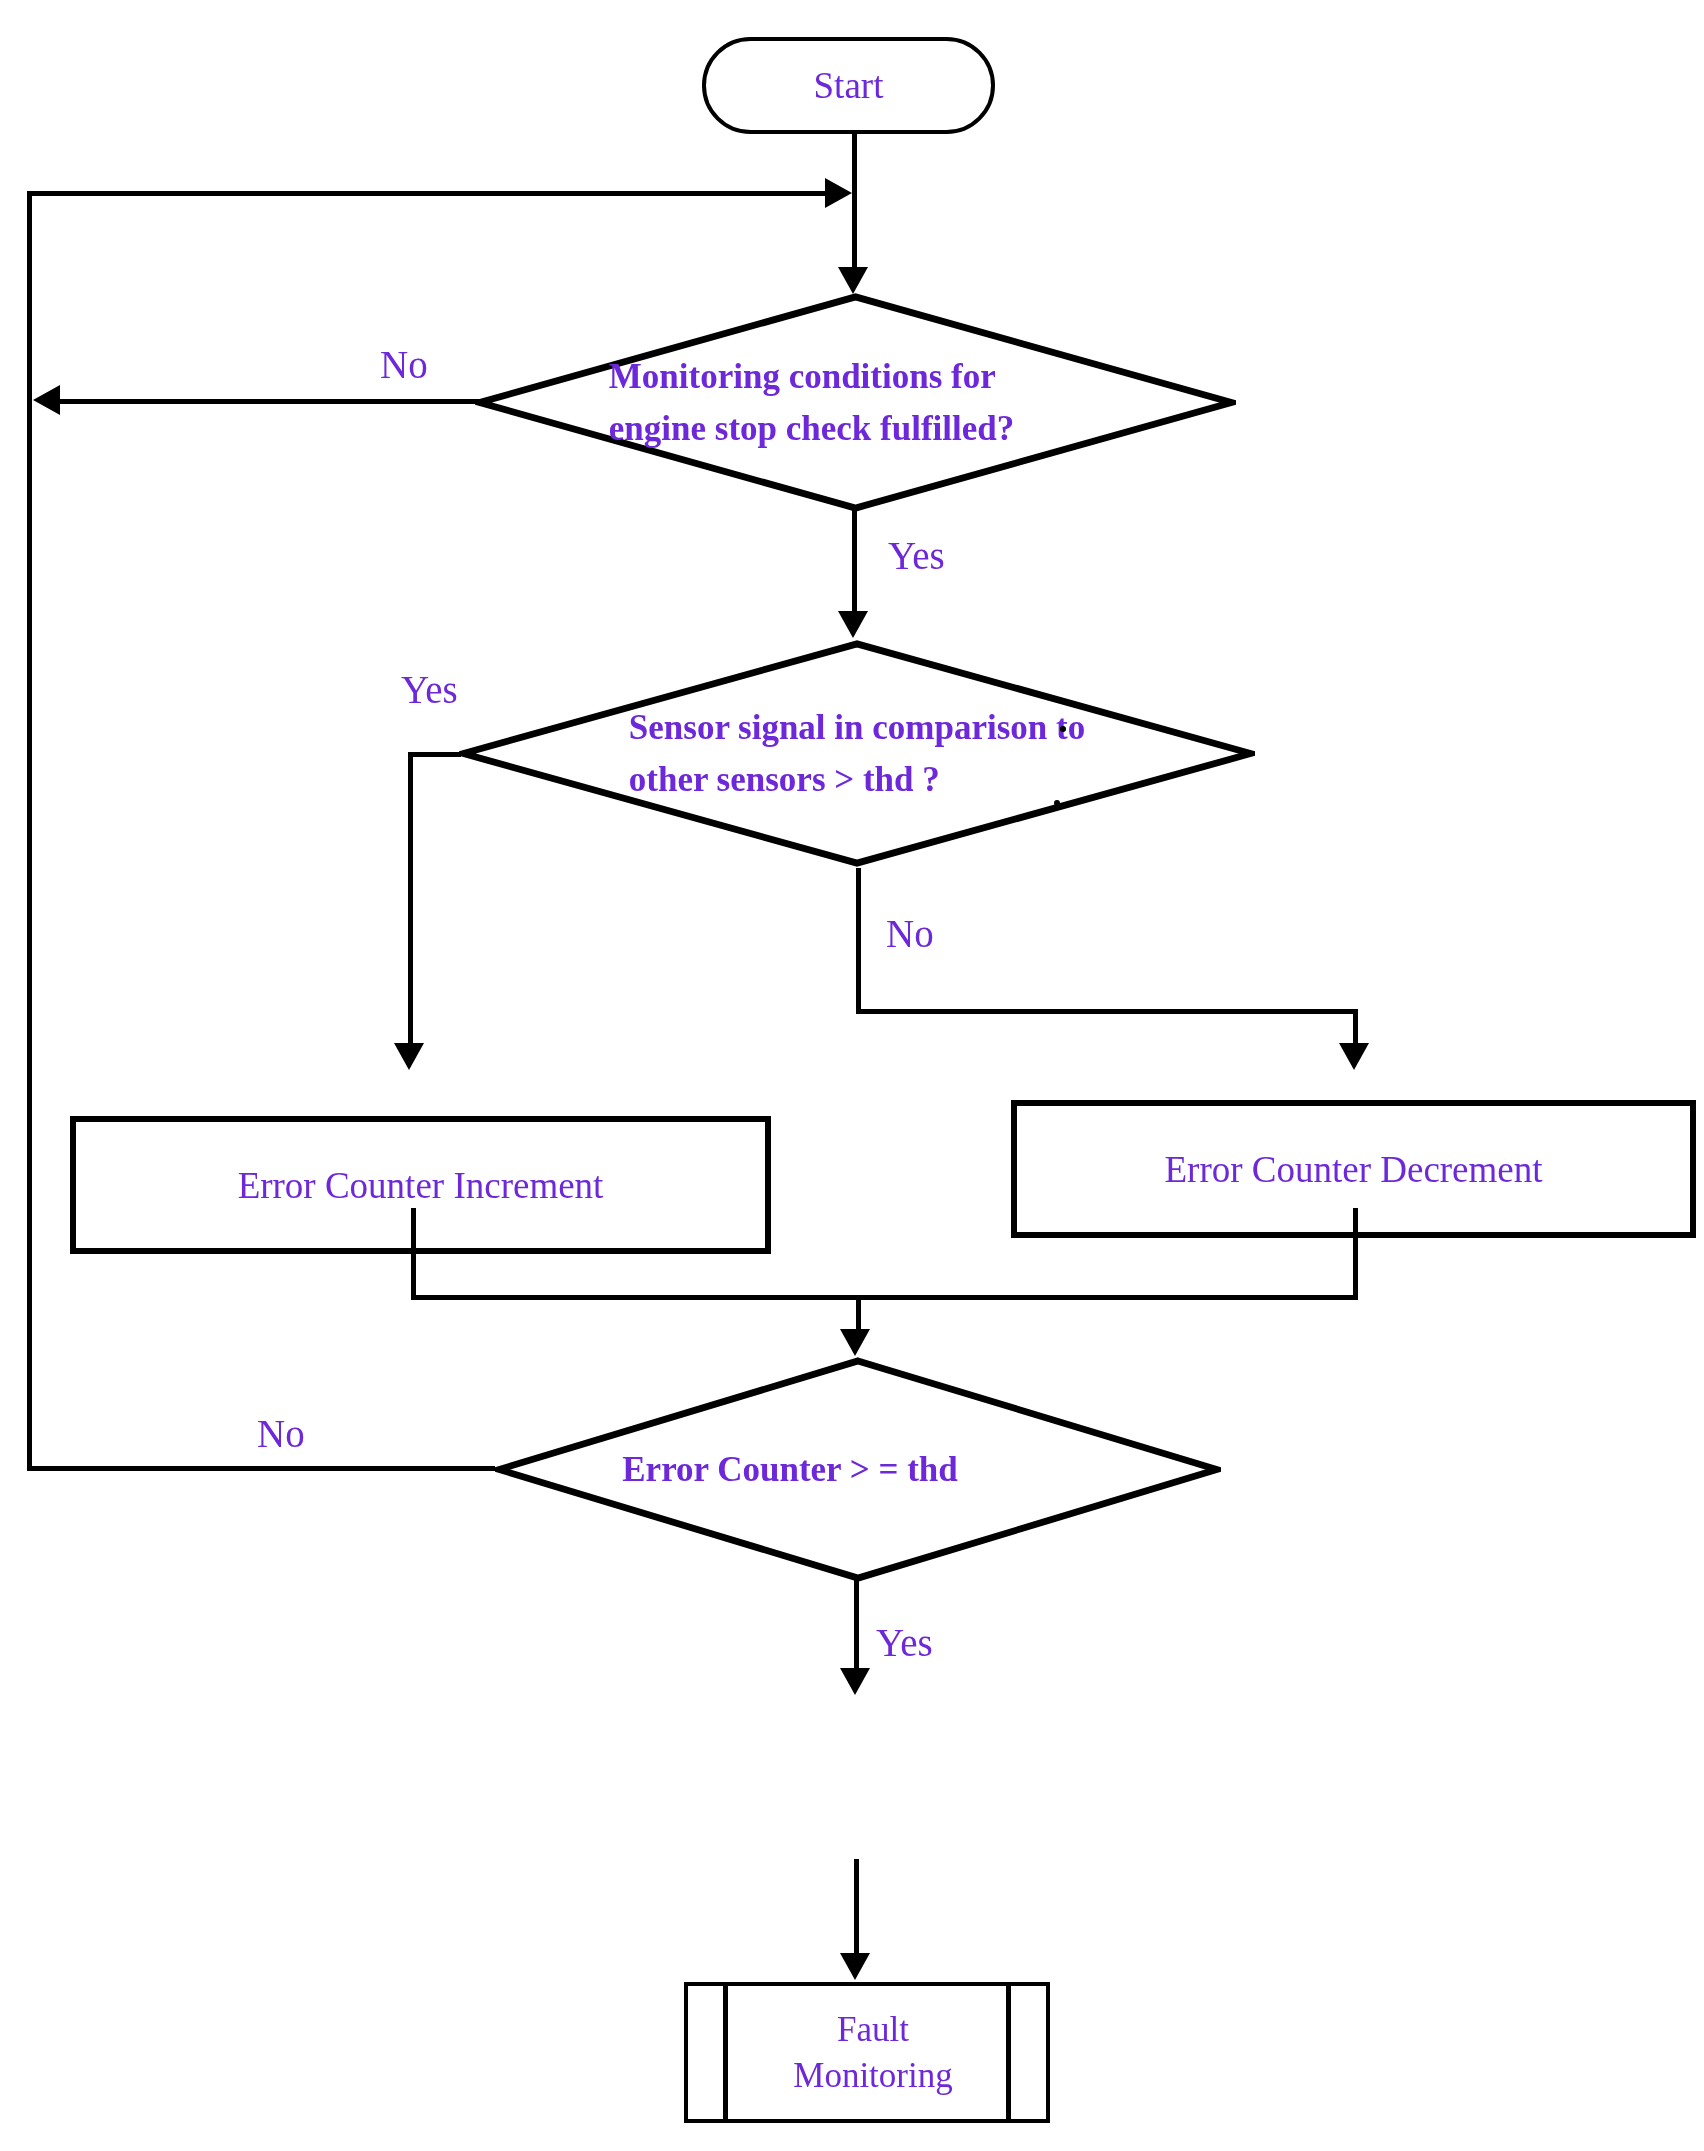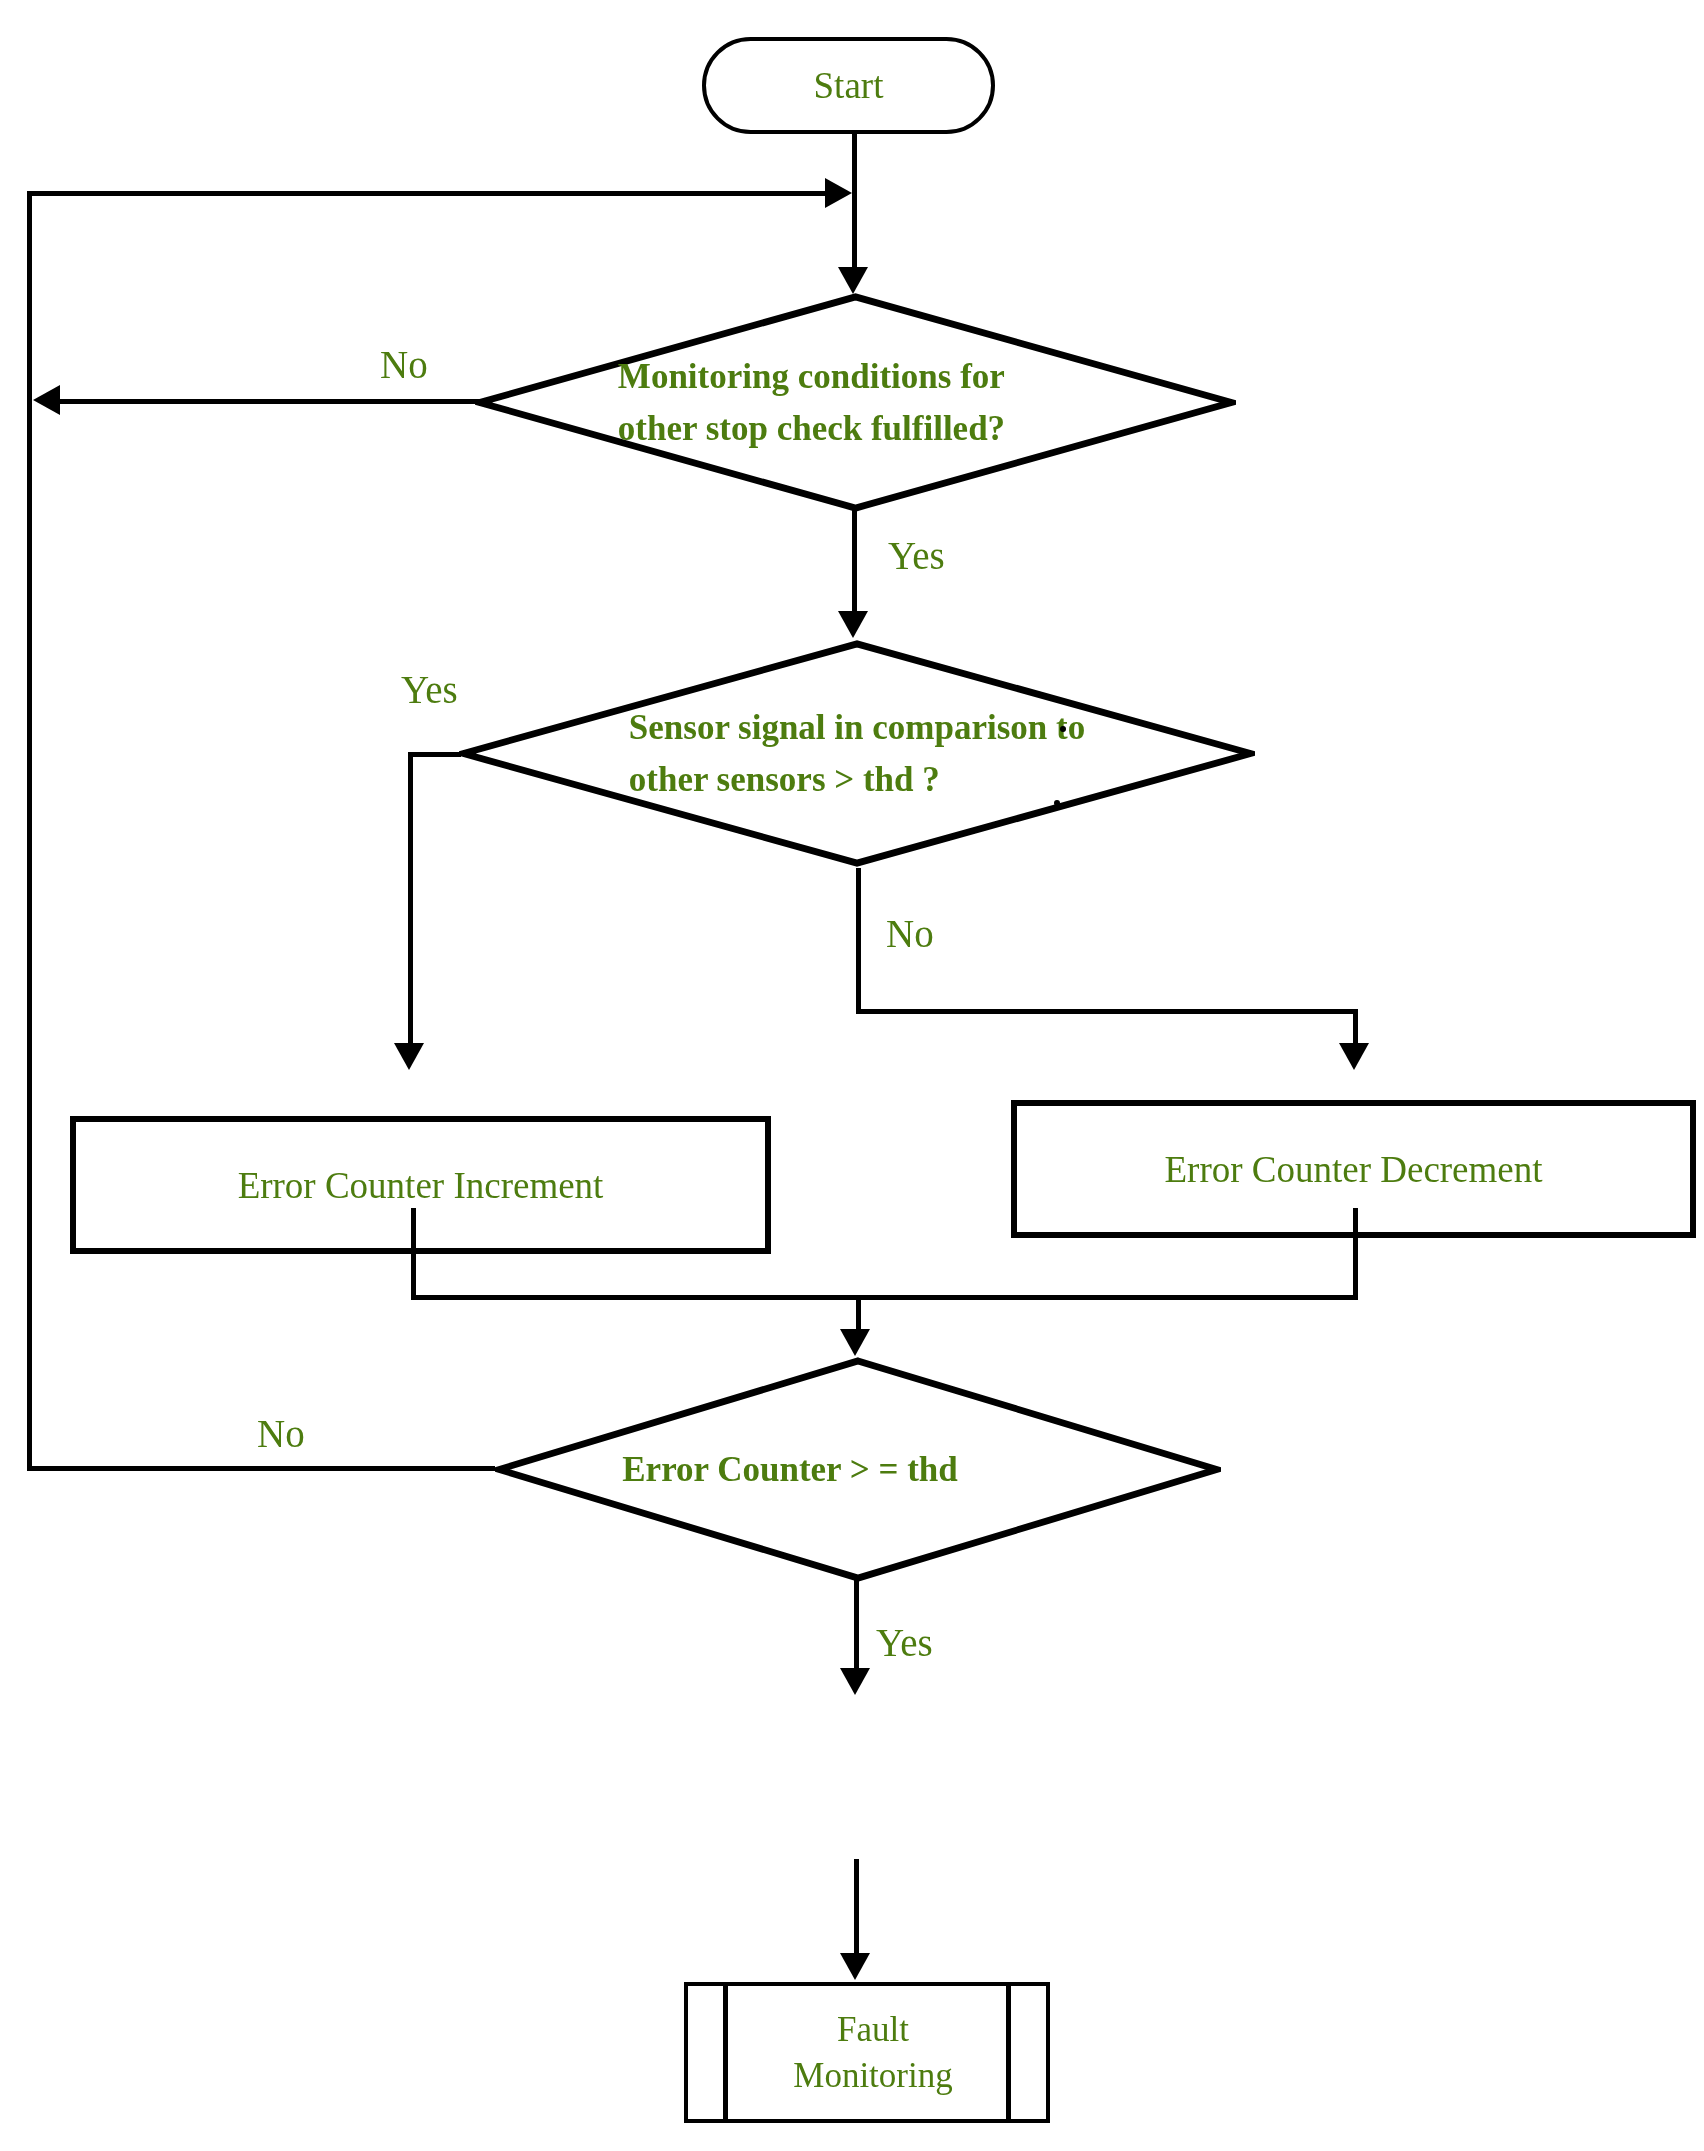--- a/index.html
+++ b/index.html
@@ -2,21 +2,21 @@
 <html><head>
 <meta charset="utf-8">
 <style>
   html, body { margin: 0; padding: 0; background: #ffffff; }
   #canvas {
     position: relative;
     width: 1705px;
     height: 2151px;
     background: #ffffff;
     font-family: "Liberation Serif", "DejaVu Serif", serif;
-    color: #4d7c0f;
+    color: #6d28d9;
     overflow: hidden;
   }
   .line { position: absolute; background: #000000; }
   .arrow-down {
     position: absolute; width: 0; height: 0;
     border-left: 15.5px solid transparent;
     border-right: 15.5px solid transparent;
     border-top: 27px solid #000000;
   }
   .arrow-left {
@@ -103,21 +103,21 @@
   <div class="arrow-right" style="left:825px; top:178px;"></div>
 
   <div class="line" style="left:27px; top:191px; width:4.9px; height:1280px;"></div>
 
   <div class="diamond" style="left:475px; top:293px;">
     <svg width="761" height="219" viewBox="0 0 784 226">
       <polygon points="392,4 780,113 392,222 4,113" fill="#ffffff" stroke="#000000" stroke-width="7"></polygon>
     </svg>
     <div class="node-text shift-left-45">
       <div>Monitoring  conditions for</div>
-      <div>other stop check fulfilled?</div>
+      <div>engine stop check fulfilled?</div>
     </div>
   </div>
 
   <div class="line" style="left:58px; top:399px; width:427px; height:4.9px;"></div>
   <div class="arrow-left" style="left:33px; top:385px;"></div>
   <div class="edge-label" style="left:380px; top:342px;">No</div>
 
   <div class="line" style="left:852px; top:510px; width:4.9px; height:103px;"></div>
   <div class="arrow-down" style="left:838px; top:611px;"></div>
   <div class="edge-label" style="left:888px; top:533px;">Yes</div>

